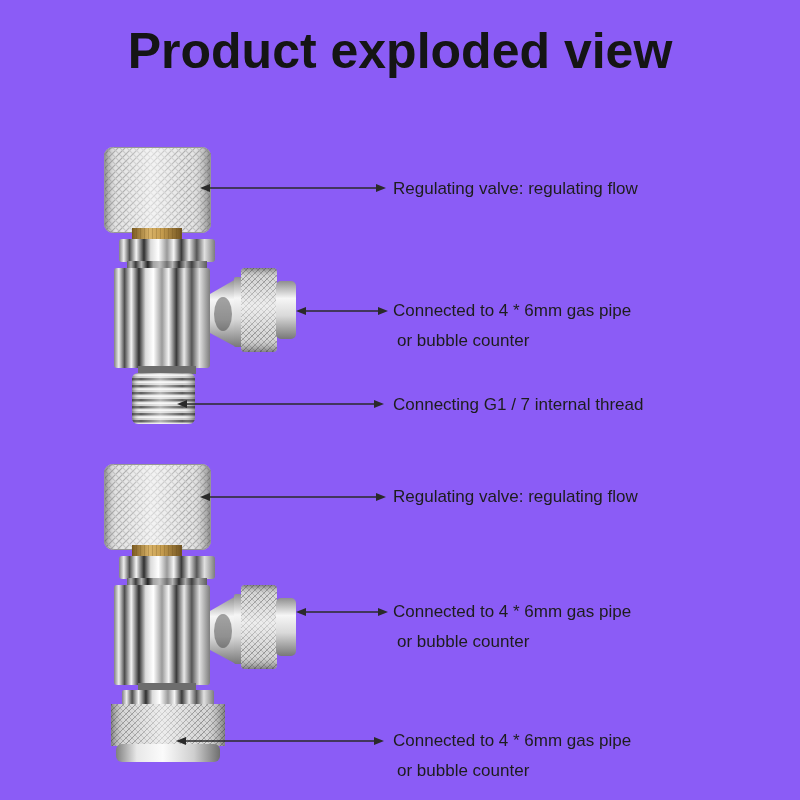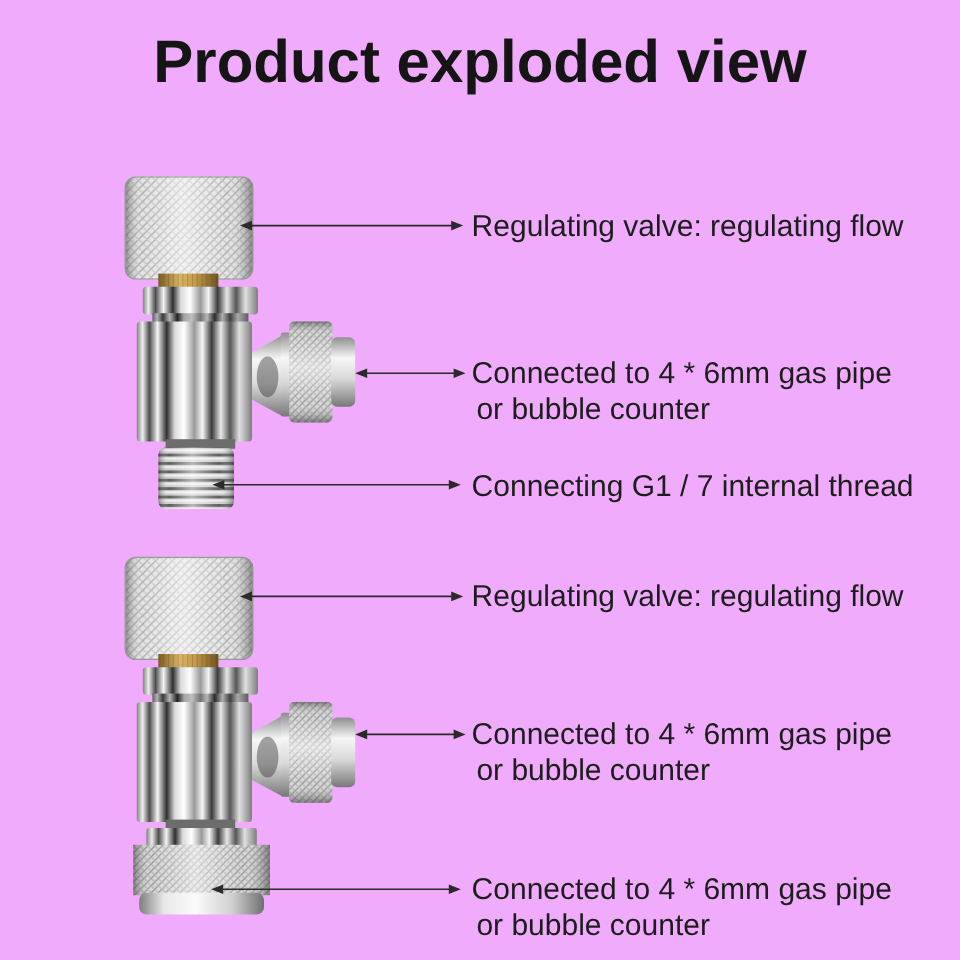--- a/index.html
+++ b/index.html
@@ -1,21 +1,21 @@
 <!DOCTYPE html>
 <html><head>
 <meta charset="utf-8">
 <style>
   html,body{margin:0;padding:0;background:#ffffff;}
-  .stage{position:relative;width:800px;height:800px;background:#f0abfc;overflow:hidden;
+  .stage{position:relative;width:800px;height:800px;background:#8b5cf6;overflow:hidden;
          font-family:"Liberation Sans",sans-serif;}
   .title{position:absolute;top:22px;left:0;width:100%;text-align:center;
          font-size:50px;font-weight:700;color:#151515;}
   svg.art{position:absolute;left:0;top:0;}
-  .callout{position:absolute;left:393px;font-size:25px;line-height:30px;color:#1d1d1d;}
+  .callout{position:absolute;left:393px;font-size:17px;line-height:30px;color:#1d1d1d;}
   .l2{padding-left:4px;}
   .c1{top:174px}.c2{top:296px}.c3{top:390px}.c4{top:482px}.c5{top:597px}.c6{top:726px}
 </style>
 </head>
 <body>
 
 <div class="stage">
 
   <div class="title">Product exploded view</div>
 

